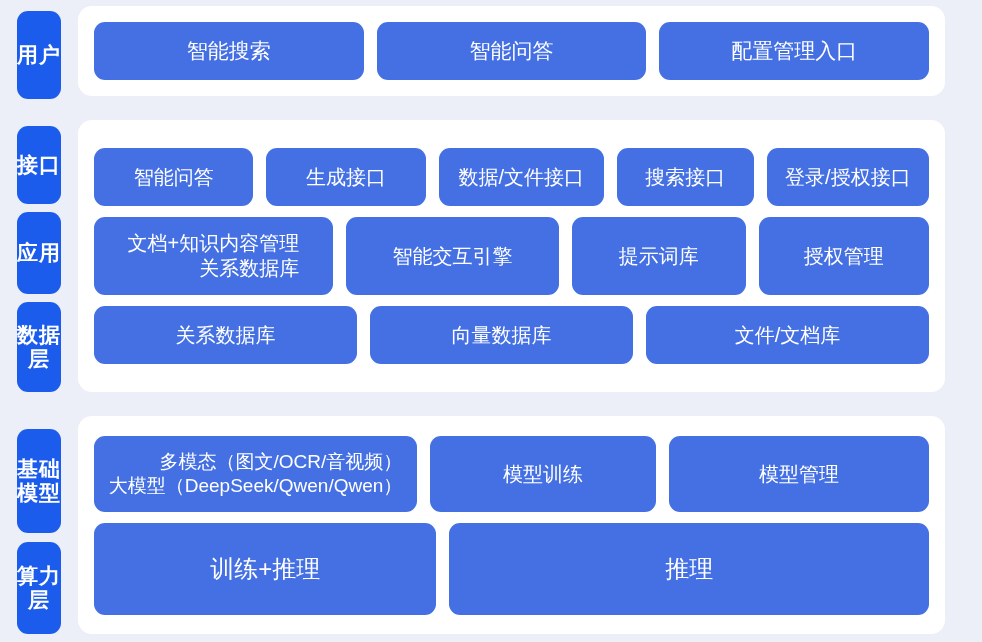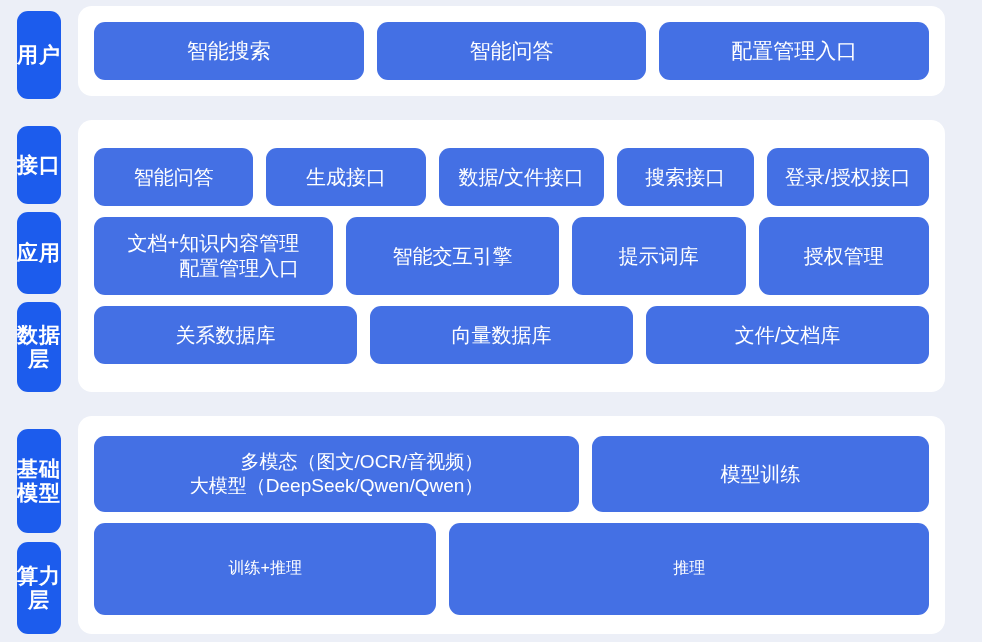--- a/index.html
+++ b/index.html
@@ -111,21 +111,21 @@
   
   #band-base .band-tabs { justify-content: flex-end; padding-top: 10px; gap: 9px; }
   #tab-foundation { height: 104px; }
   #tab-compute { height: 92px; }
 
   
   .row-interface .box   { height: 58px; font-size: 20px; }
   .row-application .box { height: 78px; font-size: 20px; }
   .row-data .box        { height: 58px; font-size: 20px; }
   .row-model .box       { height: 76px; font-size: 20px; }
-  .row-power .box       { height: 92px; font-size: 16px; }
+  .row-power .box       { height: 92px; font-size: 24px; }
 
   .multi-line { line-height: 1.25; }
 </style>
 </head>
 <body>
 
 <div id="diagram">
 
   <section class="band" id="band-user">
     <div class="band-tabs">
@@ -151,21 +151,21 @@
       <div class="row row-interface">
         <div class="box" style="flex:1.02">智能问答</div>
         <div class="box" style="flex:1.02">生成接口</div>
         <div class="box" style="flex:1.06">数据/文件接口</div>
         <div class="box" style="flex:0.86">搜索接口</div>
         <div class="box" style="flex:1.04">登录/授权接口</div>
       </div>
 
       <div class="row row-application">
         <div class="box multi-line" style="flex:1.3">文档+知识内容管理
-配置管理入口</div>
+关系数据库</div>
         <div class="box" style="flex:1.15">智能交互引擎</div>
         <div class="box" style="flex:0.92">提示词库</div>
         <div class="box" style="flex:0.9">授权管理</div>
       </div>
 
       <div class="row row-data">
         <div class="box" style="flex:1">关系数据库</div>
         <div class="box" style="flex:1">向量数据库</div>
         <div class="box" style="flex:1.08">文件/文档库</div>
       </div>
@@ -177,20 +177,21 @@
     <div class="band-tabs">
       <div class="tab" id="tab-foundation">基础模型</div>
       <div class="tab" id="tab-compute">算力层</div>
     </div>
     <div class="card">
 
       <div class="row row-model">
         <div class="box multi-line" style="flex:1.36; font-size:19px;">多模态（图文/OCR/音视频）
 大模型（DeepSeek/Qwen/Qwen）</div>
         <div class="box" style="flex:0.93">模型训练</div>
+        <div class="box" style="flex:1.08">模型管理</div>
       </div>
 
       <div class="row row-power">
         <div class="box" style="flex:1">训练+推理</div>
         <div class="box" style="flex:1.42">推理</div>
       </div>
 
     </div>
   </section>
 

